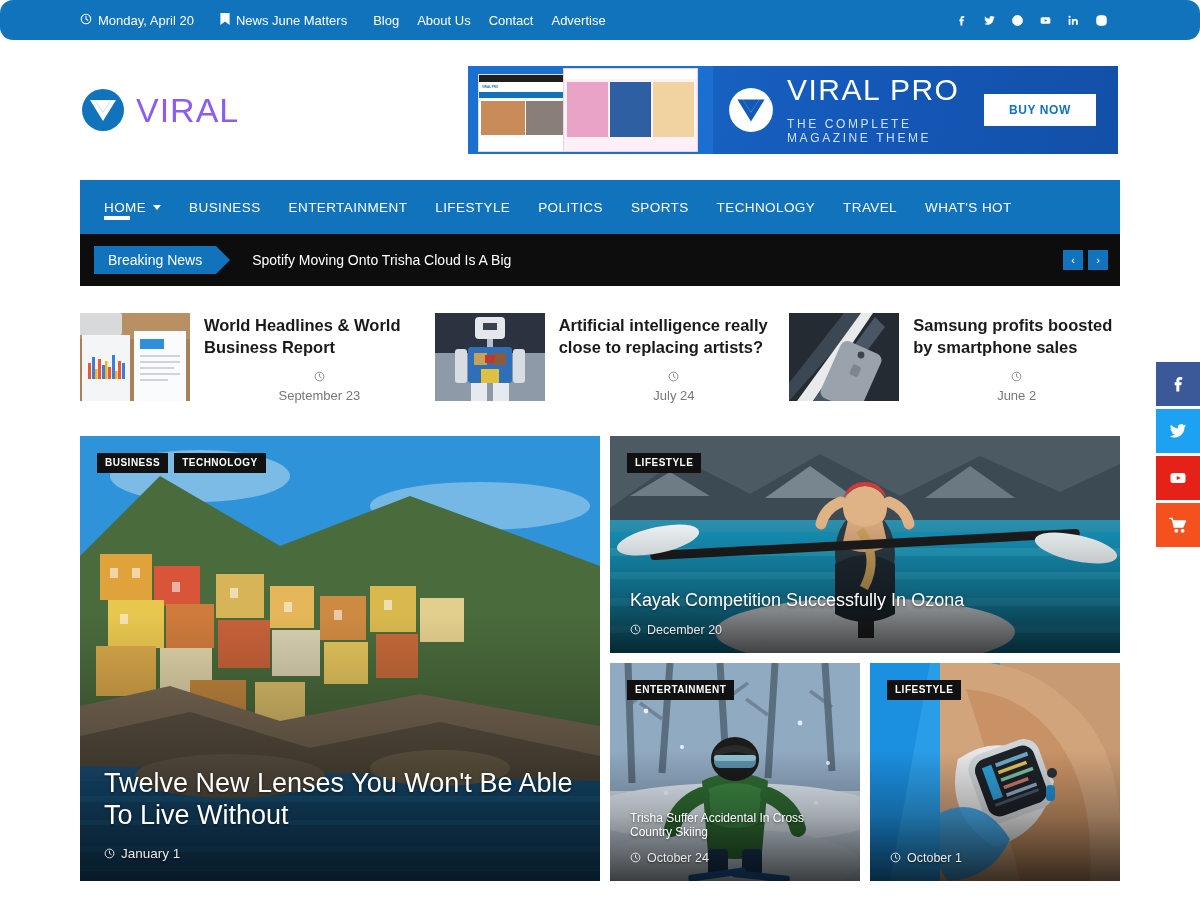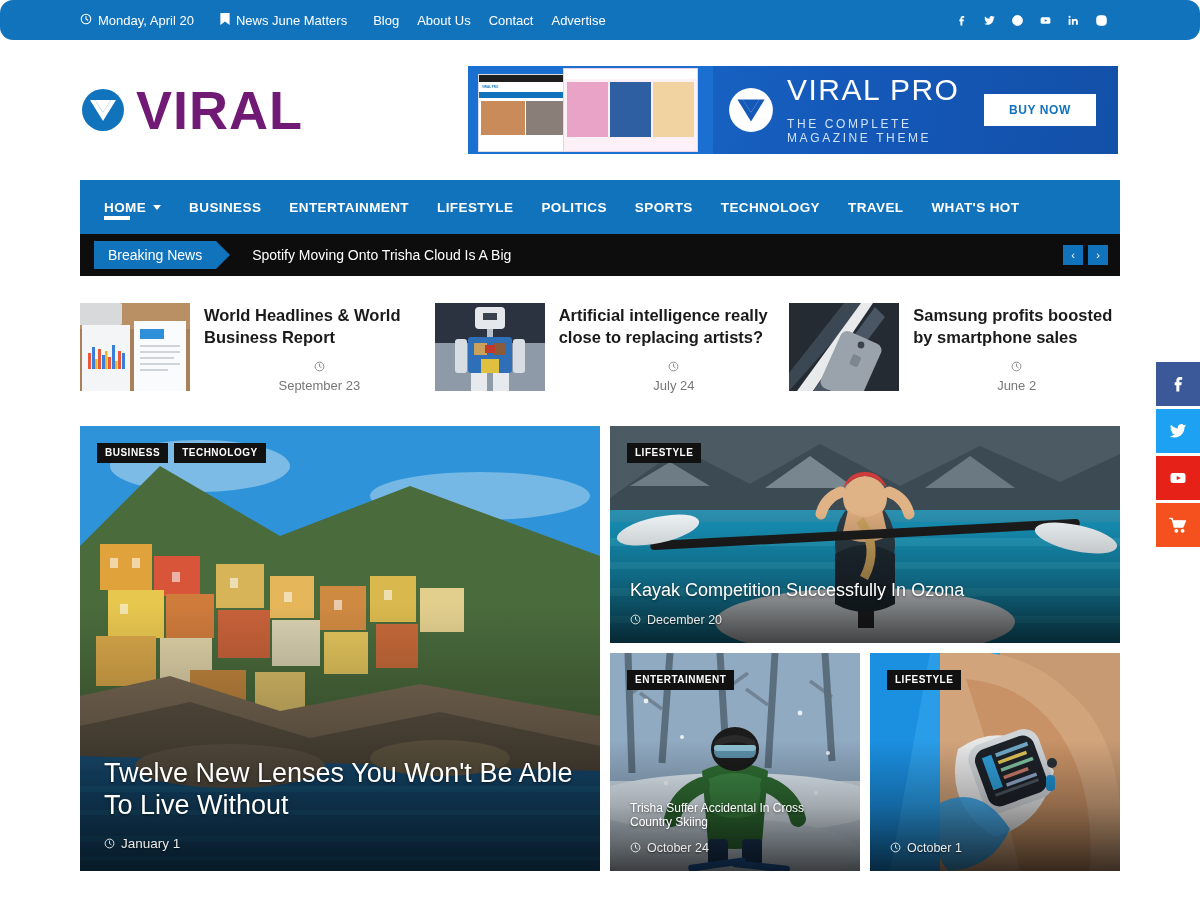--- a/index.html
+++ b/index.html
@@ -29,21 +29,21 @@
   .tsoc svg { width: 13px; height: 13px; fill: #ffffff; }
 
   
   .header {
     height: 140px; background: #fff;
     display: flex; align-items: center;
     padding: 0 82px 0 80px;
   }
   .logo { display: flex; align-items: center; gap: 10px; cursor: pointer; }
   .logo-mark { width: 46px; height: 46px; position: relative; }
-  .logo-text { font-size: 54px; font-weight: 700; color: #701a75; letter-spacing: 1px; line-height: 1; }
+  .logo-text { font-size: 34px; font-weight: 400; color: #8b5cf6; letter-spacing: 1px; line-height: 1; }
   .header-spacer { flex: 1; }
 
   .ad-banner {
     width: 650px; height: 88px; position: relative; overflow: hidden;
     background: linear-gradient(100deg,#1b6fd0 0%,#1458b8 60%,#1350a8 100%);
     cursor: pointer; display: flex; align-items: center;
   }
   .ad-left {
     width: 245px; height: 88px; position: relative; flex: 0 0 245px;
     background: #1b6fd0; overflow: hidden;
@@ -77,35 +77,35 @@
     margin-right: 22px; cursor: pointer;
   }
 
   
   .navwrap { padding: 0 80px; }
   .nav {
     height: 54px; background: #1273bd;
     display: flex; align-items: center; padding: 0 24px;
   }
   .nav-item {
-    color: #ffffff; font-size: 13.5px; font-weight: bold; letter-spacing: .4px;
+    color: #ffffff; font-size: 13.5px; font-weight: normal; letter-spacing: .4px;
     margin-right: 28px; cursor: pointer; position: relative;
     height: 41px; display: flex; align-items: center; gap: 7px;
   }
   .nav-item:last-child { margin-right: 0; }
   .nav-item.active::after {
     content: ""; position: absolute; left: 0; bottom: 8px;
     width: 26px; height: 4px; background: #ffffff;
   }
   .caret { width: 0; height: 0; border-left: 4px solid transparent; border-right: 4px solid transparent; border-top: 5px solid #fff; display:inline-block; }
 
   
   .breakwrap { padding: 0 80px; }
   .breaking {
-    height: 42px; background: #0d0d0d; display: flex; align-items: center;
+    height: 52px; background: #0d0d0d; display: flex; align-items: center;
     position: relative;
   }
   .break-label {
     height: 28px; background: #1273bd; color: #fff;
     font-size: 14px; font-weight: 500; display: flex; align-items: center;
     padding: 0 14px 0 14px; margin-left: 14px; position: relative; cursor: pointer;
   }
   .break-label::after {
     content:""; position:absolute; right:-14px; top:0;
     border-top: 14px solid transparent; border-bottom: 14px solid transparent;

